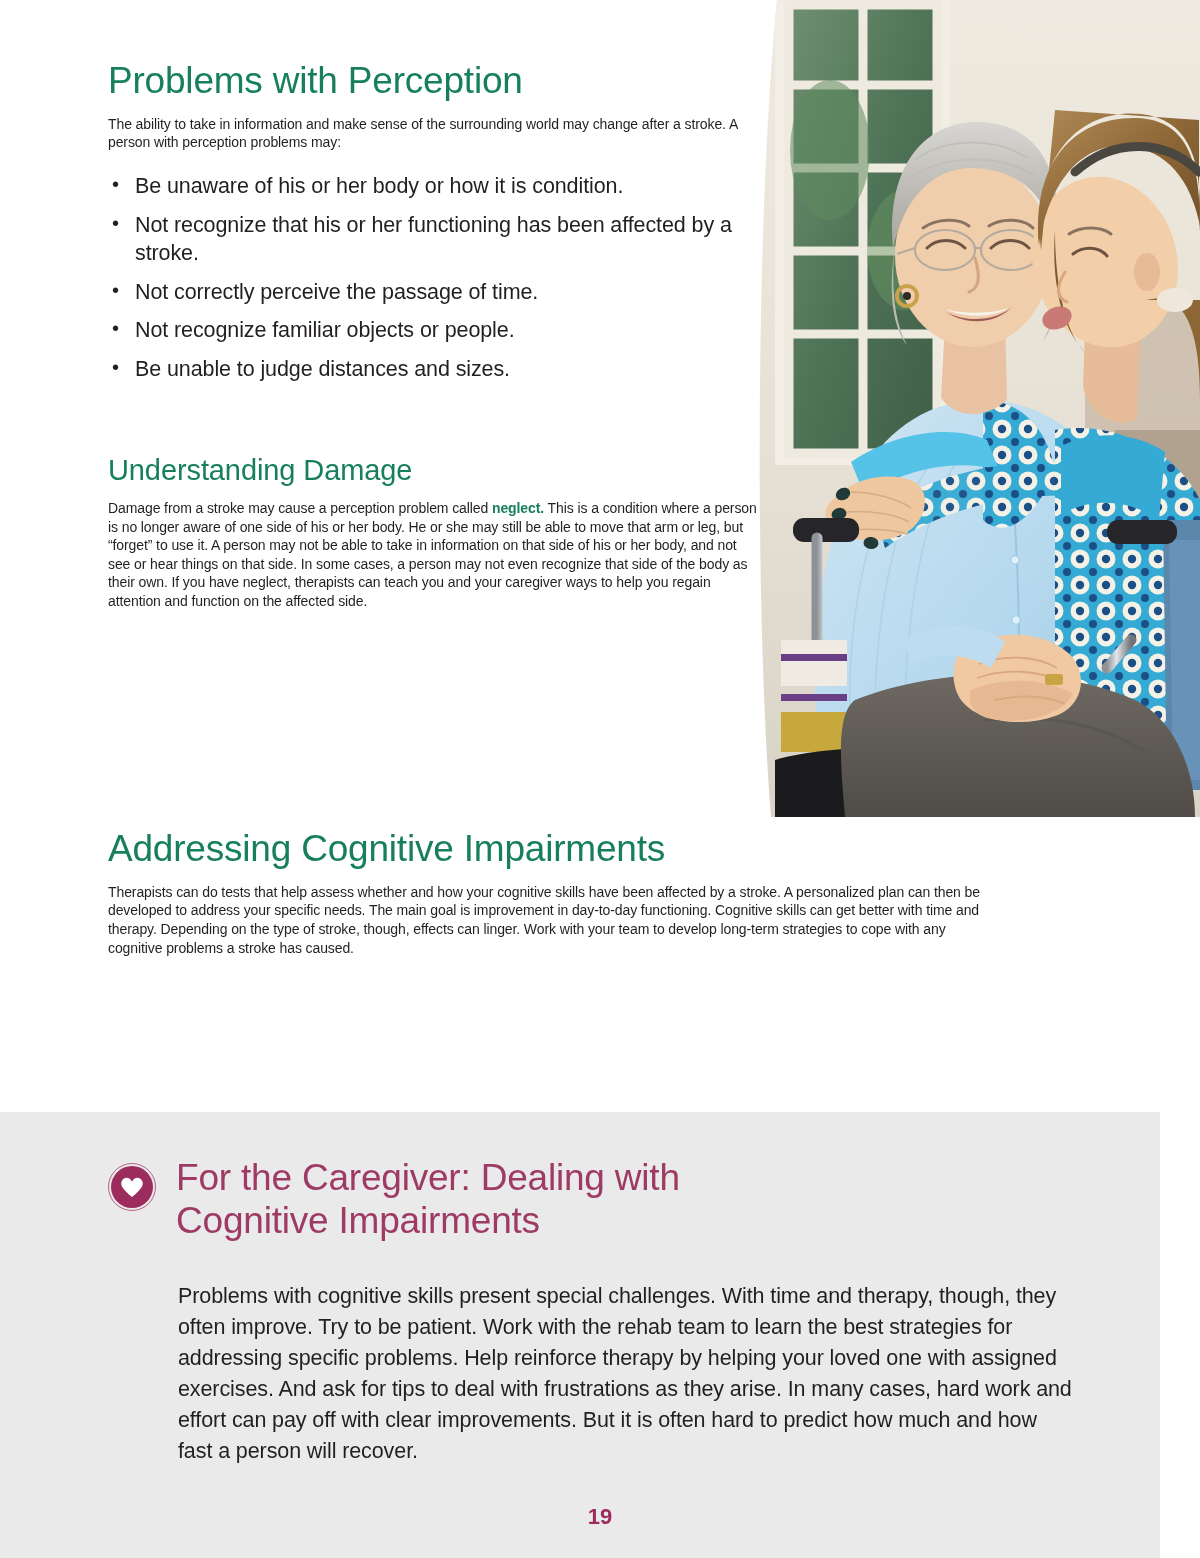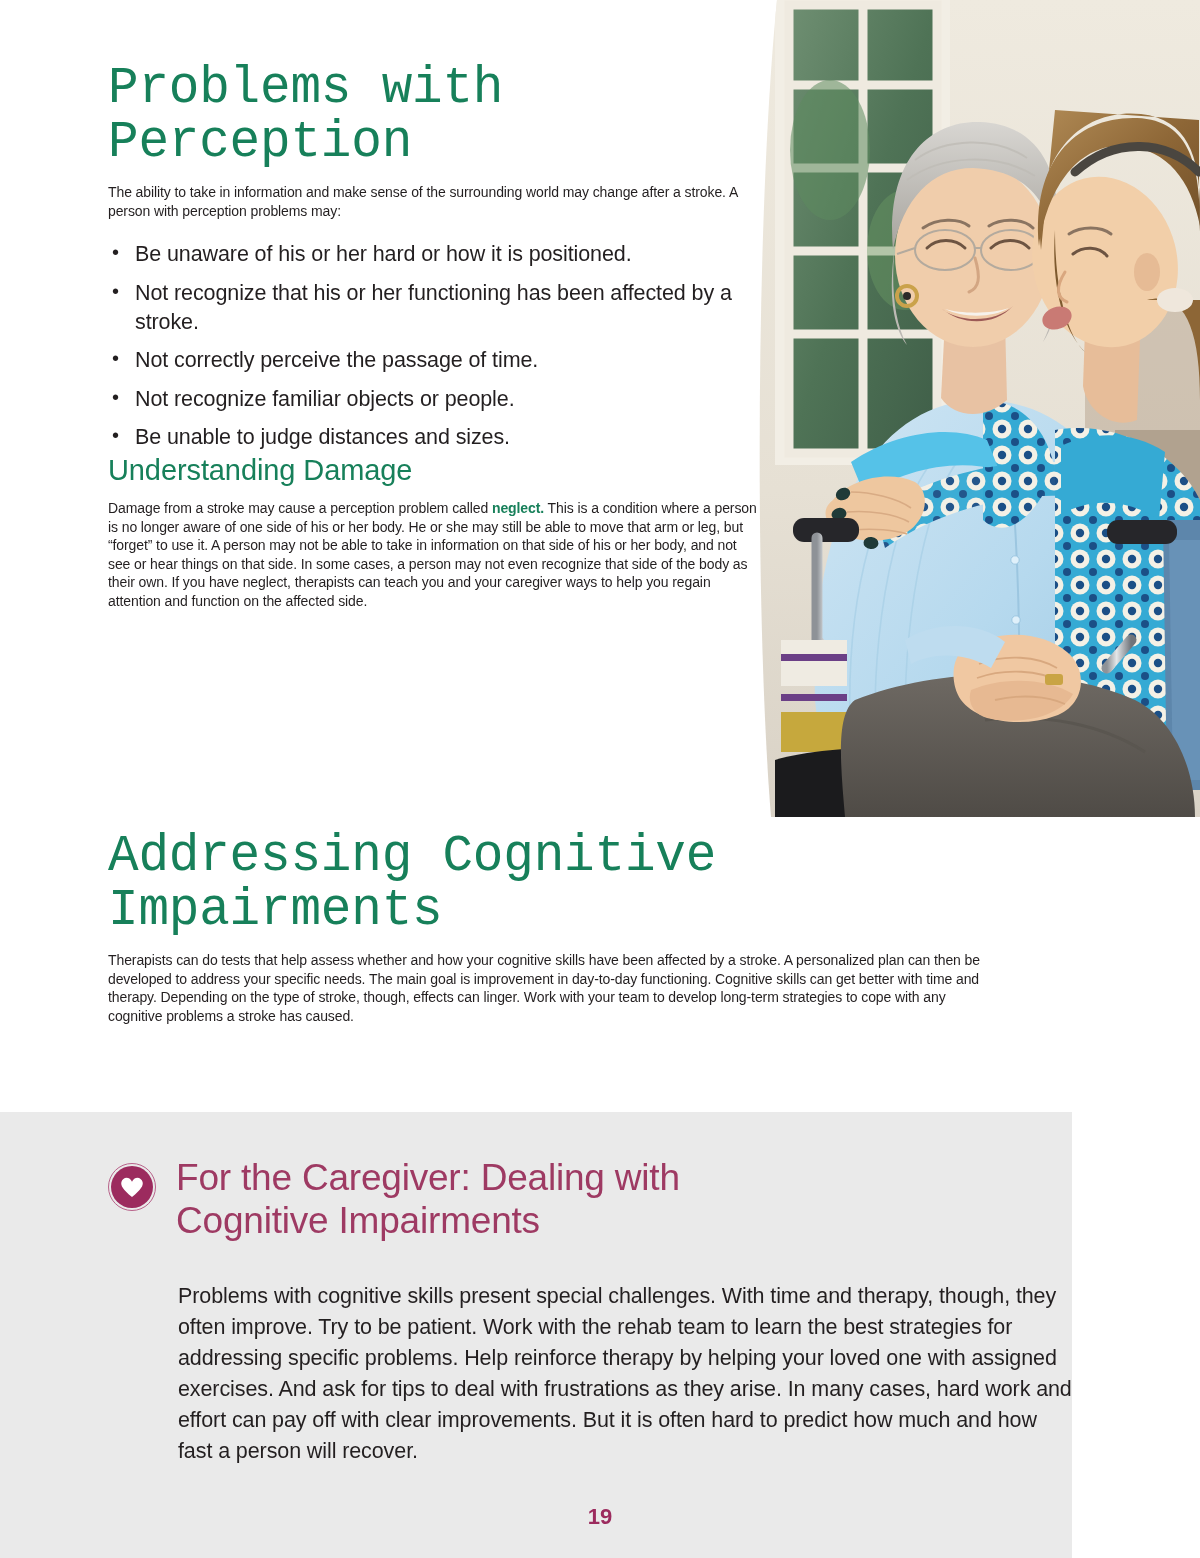--- a/index.html
+++ b/index.html
@@ -43,26 +43,25 @@
     width: 650px;
   }
   .col-wide {
     position: absolute;
     left: 108px;
     width: 880px;
   }
 
   h1.sec-title {
     color: #17805A;
-    font-size: 51px;
+    font-size: 37px;
     font-weight: 400;
     letter-spacing: -0.2px;
     margin: 0 0 14px 0;
     line-height: 1.05;
-    font-family: Liberation Mono, monospace;
   }
   h2.sub-title {
     color: #17805A;
     font-size: 29px;
     font-weight: 400;
     letter-spacing: -0.1px;
     margin: 0 0 12px 0;
     line-height: 1.1;
   }
   p.body {
@@ -97,21 +96,21 @@
   .kw-green {
     color: #17805A;
     font-weight: bold;
   }
 
   
   .caregiver-band {
     position: absolute;
     left: 0;
     top: 1112px;
-    width: 1072px;
+    width: 1160px;
     height: 446px;
     background: #eaeaea;
   }
   .cg-head-row {
     position: absolute;
     left: 108px;
     top: 45px;
     width: 700px;
     display: flex;
     align-items: flex-start;
@@ -375,21 +374,21 @@
       <rect x="290" y="674" width="18" height="11" rx="3" fill="#c9a444"></rect>
 
       <path d="M 150 640 C 180 620 226 622 250 642 L 236 668 C 210 652 178 652 156 664 Z" fill="#bedcef"></path>
     </svg>
   </div>
 
   <div class="col-narrow" style="top:62px;">
     <h1 class="sec-title">Problems with Perception</h1>
     <p class="body">The ability to take in information and make sense of the surrounding world may change after a stroke. A person with perception problems may:</p>
     <ul class="bullets">
-      <li>Be unaware of his or her hard or how it is positioned.</li>
+      <li>Be unaware of his or her body or how it is condition.</li>
       <li>Not recognize that his or her functioning has been affected by a stroke.</li>
       <li>Not correctly perceive the passage of time.</li>
       <li>Not recognize familiar objects or people.</li>
       <li>Be unable to judge distances and sizes.</li>
     </ul>
   </div>
 
   <div class="col-narrow" style="top:455px;">
     <h2 class="sub-title">Understanding Damage</h2>
     <p class="body"><span>Damage from a stroke may cause a perception problem called </span><span class="kw-green">neglect.</span><span> This is a condition where a person is no longer aware of one side of his or her body. He or she may still be able to move that arm or leg, but “forget” to use it. A person may not be able to take in information on that side of his or her body, and not see or hear things on that side. In some cases, a person may not even recognize that side of the body as their own. If you have neglect, therapists can teach you and your caregiver ways to help you regain attention and function on the affected side.</span></p>

